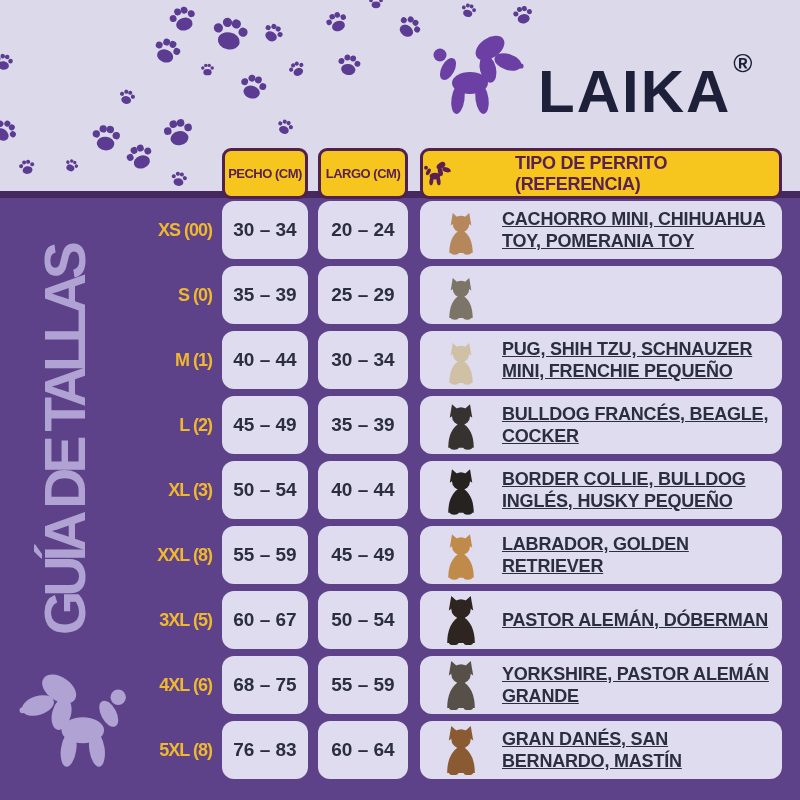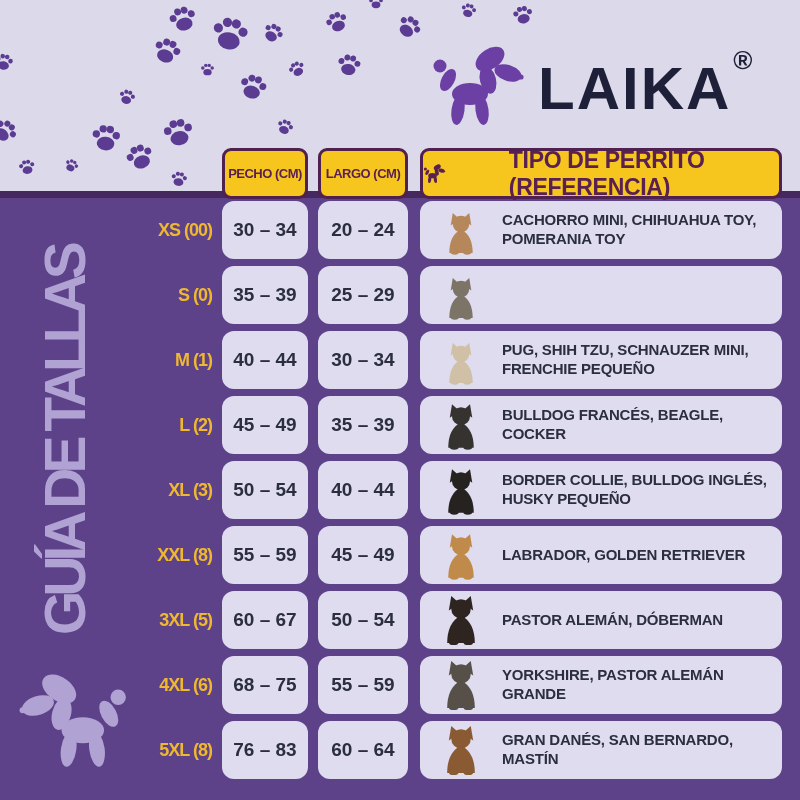--- a/index.html
+++ b/index.html
@@ -21,21 +21,21 @@
   html,body{width:800px;height:800px;}
   body{
     font-family:"Liberation Sans", sans-serif;
     background:var(--background-lavender);
     position:relative;
     overflow:hidden;
   }
   
   .paw{position:absolute;pointer-events:none;}
   .paw svg{display:block;width:100%;height:100%;fill:var(--paw-purple);}
-  .logo{position:absolute;left:430px;top:30px;display:flex;align-items:flex-start;margin-top:11px;}
+  .logo{position:absolute;left:430px;top:30px;display:flex;align-items:flex-end;}
   .logo-balloon{width:100px;height:92px;}
   .logo-balloon svg{width:100%;height:100%;fill:var(--logo-balloon-purple);}
   .logo-word{
     font-size:60px;font-weight:800;color:var(--logo-navy);
     letter-spacing:2px;margin-left:8px;margin-top:18px;line-height:1;
   }
   .logo-reg{
     font-size:26px;font-weight:700;color:var(--logo-navy);
     vertical-align:top;line-height:1;position:relative;top:-12px;left:2px;
   }
@@ -57,21 +57,21 @@
   .hbox{
     background:var(--header-yellow);
     border:3px solid var(--header-border);
     border-radius:9px;
     color:var(--header-plum);
     font-weight:700;
     display:flex;align-items:center;justify-content:center;
   }
   .hbox.pecho{width:86px;font-size:13px;margin-right:10px;letter-spacing:-0.5px;}
   .hbox.largo{width:90px;font-size:13px;margin-right:12px;letter-spacing:-0.5px;}
-  .hbox.tipo{width:362px;font-size:23px;letter-spacing:-0.3px;gap:40px;}
+  .hbox.tipo{width:362px;font-size:18px;letter-spacing:-0.3px;gap:40px;}
   .hbox.tipo .tipo-balloon{width:32px;height:28px;margin-right:22px;}
   .hbox.tipo .tipo-balloon svg{width:100%;height:100%;fill:var(--header-plum);}
   
   .rows{position:absolute;left:130px;top:201px;width:652px;}
   .row{display:flex;height:58px;margin-bottom:7px;align-items:stretch;}
   .size-label{
     width:92px;display:flex;align-items:center;justify-content:flex-end;
     padding-right:10px;
     color:var(--size-label-gold);font-weight:700;font-size:18px;letter-spacing:-1px;
     white-space:nowrap;
@@ -83,22 +83,22 @@
   }
   .cell.pecho{width:86px;margin-right:10px;font-size:19px;font-weight:600;}
   .cell.largo{width:90px;margin-right:12px;font-size:19px;font-weight:600;}
   .cell.tipo{width:362px;justify-content:flex-start;}
   .dog{width:82px;display:flex;align-items:flex-end;justify-content:center;height:100%;padding-bottom:2px;}
   .dog svg{display:block;}
   .row:nth-child(-n+3) .dog svg{width:44px;height:48px;}
   .row:nth-child(n+4) .dog svg{width:48px;height:52px;}
   .row:nth-child(n+7) .dog svg{width:52px;height:55px;}
   .breeds{
-    flex:1;font-size:15px;font-weight:700;letter-spacing:-0.2px;
-    line-height:1.25;padding-right:8px;text-align:left;
+    flex:1;font-size:18px;font-weight:700;letter-spacing:-0.2px;
+    line-height:1.25;padding-right:8px;text-align:left;text-decoration:underline;
   }
 </style>
 </head>
 <body>
 
 <svg width="0" height="0" style="position:absolute">
   <defs>
     <g id="paw-shape">
       <ellipse cx="20" cy="27" rx="11" ry="8.5"></ellipse>
       <circle cx="7.5" cy="16" r="4.6"></circle>

